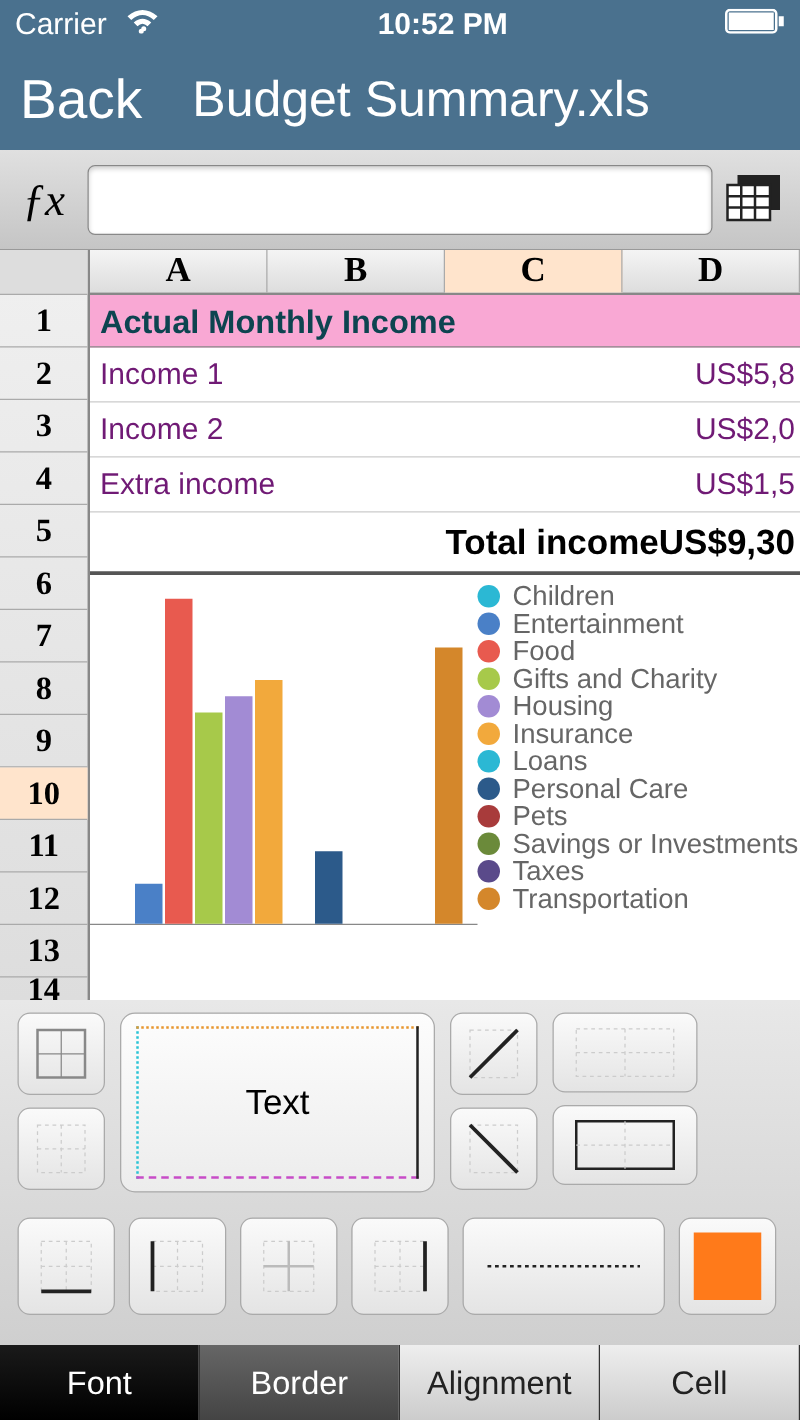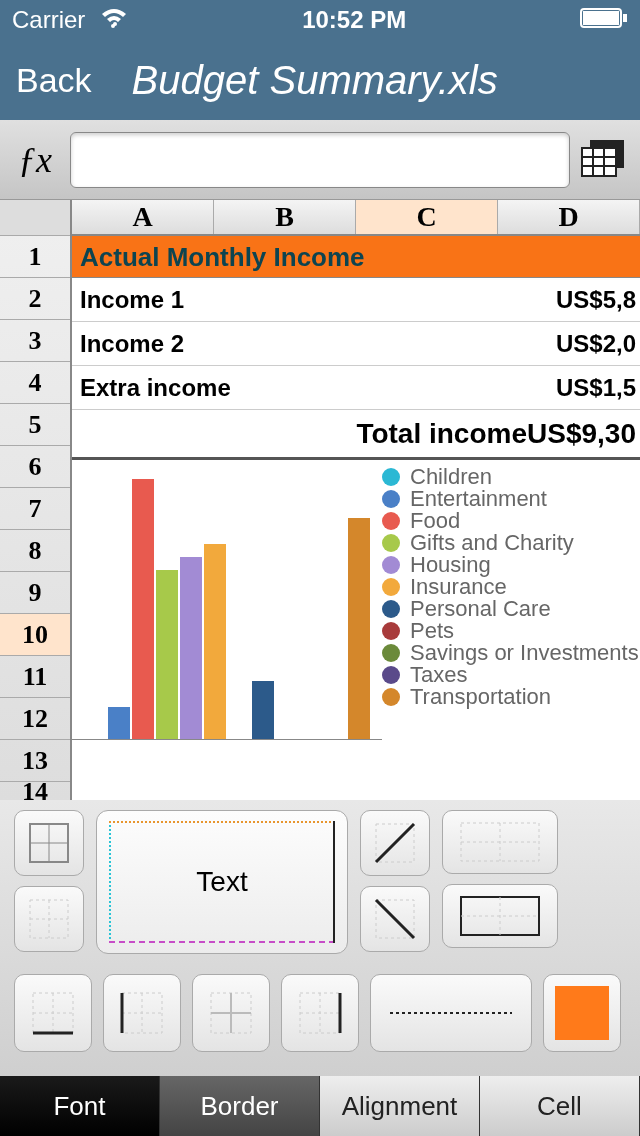--- a/index.html
+++ b/index.html
@@ -5,42 +5,42 @@
 * { margin:0; padding:0; box-sizing:border-box; }
 body { font-family: -apple-system, Helvetica, Arial, sans-serif; width:640px; height:1136px; overflow:hidden; background:#fff; }
 
 
 .status-bar { height:40px; background:#4a718e; color:#fff; display:flex; align-items:center; justify-content:space-between; padding:0 12px; font-size:24px; }
 .status-left, .status-right { display:flex; align-items:center; gap:15px; }
 .status-center { font-weight:600; }
 
 
 .nav { height:80px; background:#4a718e; display:flex; align-items:center; padding:0 16px; color:#fff; }
-.back { font-size:34px; }
-.title { font-size:40px; font-weight:400; margin-left:40px;font-style:italic; }
+.back { font-size:44px; }
+.title { font-size:40px; font-weight:400; margin-left:40px; }
 
 
 .formula-bar { height:80px; background:linear-gradient(#e0e0e0,#c5c5c5); display:flex; align-items:center; padding:16px 10px; gap:10px; border-bottom:1px solid #999; }
 .fx { font-family:serif; font-style:italic; font-size:36px; width:50px; text-align:center; }
 .formula-input { flex:1; height:56px; background:#fff; border:1px solid #888; border-radius:6px; box-shadow:inset 0 2px 4px rgba(0,0,0,0.2); }
 .sheet-icon { width:50px; height:40px; }
 
 
 .sheet { height:600px; display:flex; background:#fff; overflow:hidden; }
 .row-hdrs { width:72px; background:linear-gradient(#f0f0f0,#ddd); border-right:2px solid #888; }
 .row-hdr { height:42px; border-bottom:1px solid #aaa; display:flex; align-items:center; justify-content:center; font-size:26px; font-weight:bold; font-family:Georgia,serif; }
 .row-hdr.sel { background:#ffe4cc; }
 .row-hdr.corner { height:36px; background:#ddd; }
 .grid { flex:1; }
 .col-hdrs { height:36px; display:flex; background:linear-gradient(#f4f4f4,#ddd); border-bottom:2px solid #888; }
 .col-hdr { width:142px; border-right:1px solid #aaa; display:flex; align-items:center; justify-content:center; font-size:28px; font-weight:bold; font-family:Georgia,serif; }
 .col-hdr.sel { background:#ffe4cc; }
 .cells { position:relative; }
-.section-hdr { height:42px; background:#f97316; color:#0d4450; font-weight:bold; font-size:26px; padding:6px 8px; border-bottom:1px solid #888; }
-.data-row { height:44px; display:flex; align-items:center; border-bottom:1px solid #ccc; font-size:24px; color:#000000; font-family:Verdana,sans-serif;font-weight:bold; }
+.section-hdr { height:42px; background:#f9a8d4; color:#0d4450; font-weight:bold; font-size:26px; padding:6px 8px; border-bottom:1px solid #888; }
+.data-row { height:44px; display:flex; align-items:center; border-bottom:1px solid #ccc; font-size:24px; color:#701a75; font-family:Verdana,sans-serif; }
 .data-row .lbl { flex:1; padding-left:8px; }
 .data-row .val { padding-right:4px; }
 .data-row.total { height:50px; font-weight:bold; color:#000; border-bottom:3px solid #555; font-size:28px;text-align:right;}
 .chart-area { height:280px; display:flex; }
 .bars { width:310px; position:relative; border-bottom:1px solid #888;}
 .bar { position:absolute; bottom:0; width:30px; }
 .legend { flex:1; padding:6px 0 0 0; font-size:22px; color:#666; font-family:Verdana,sans-serif;}
 .leg-item { display:flex; align-items:center; gap:10px; height:22px; }
 .swatch { width:18px; height:18px; border-radius:50%; }
 .cat-row { height:40px; background:#3b8a99; display:flex; color:#0d4450; font-weight:bold; font-size:26px; }
@@ -189,20 +189,24 @@
             </div>
             <div class="leg-item">
               <span class="swatch" style="background:#a28bd4"></span>
               <span>Housing</span>
             </div>
             <div class="leg-item">
               <span class="swatch" style="background:#f2a93c"></span>
               <span>Insurance</span>
             </div>
             <div class="leg-item">
+              <span class="swatch" style="background:#2bb8d4"></span>
+              <span>Loans</span>
+            </div>
+            <div class="leg-item">
               <span class="swatch" style="background:#2c5a8a"></span>
               <span>Personal Care</span>
             </div>
             <div class="leg-item">
               <span class="swatch" style="background:#a83b3b"></span>
               <span>Pets</span>
             </div>
             <div class="leg-item">
               <span class="swatch" style="background:#6b8a3a"></span>
               <span>Savings or Investments</span>

